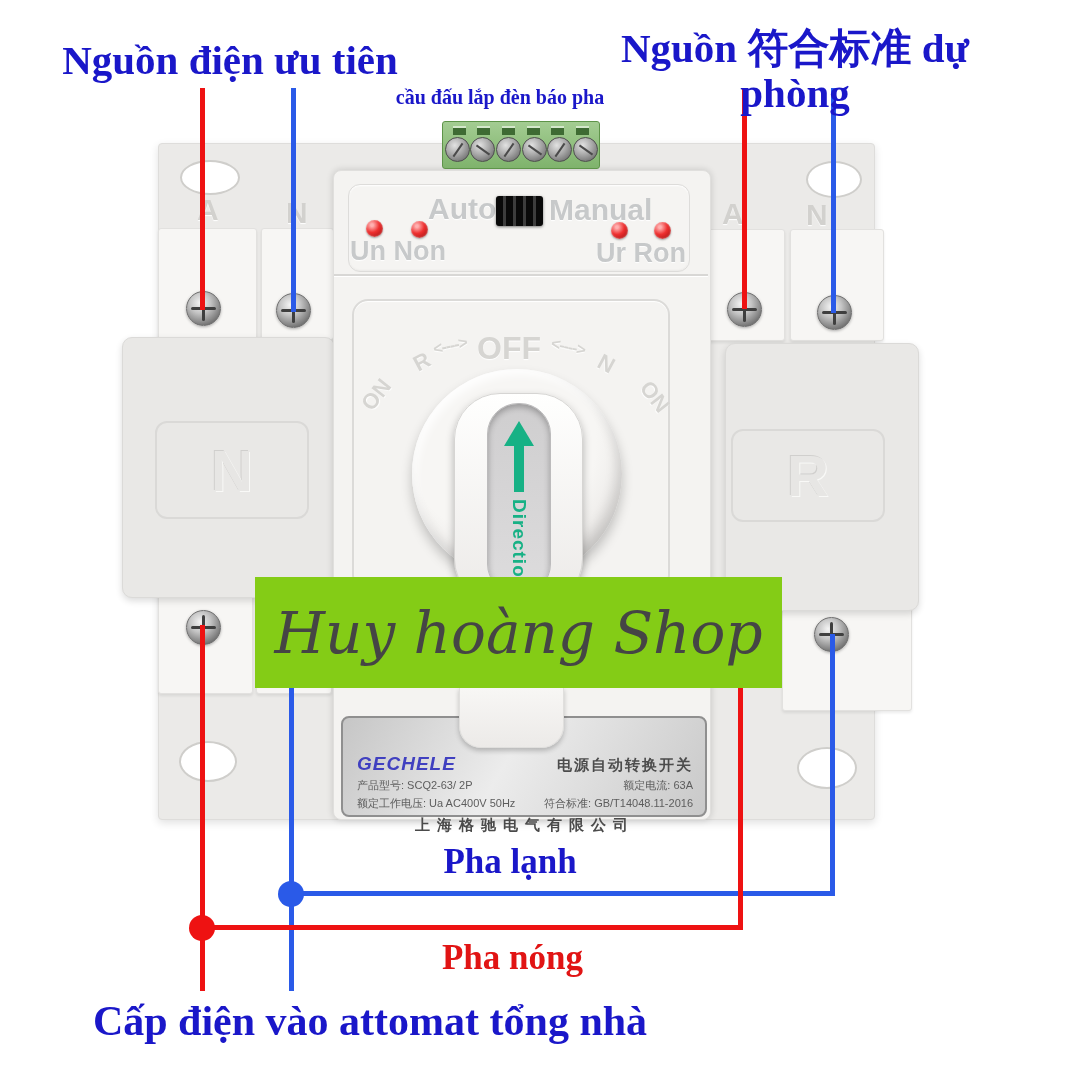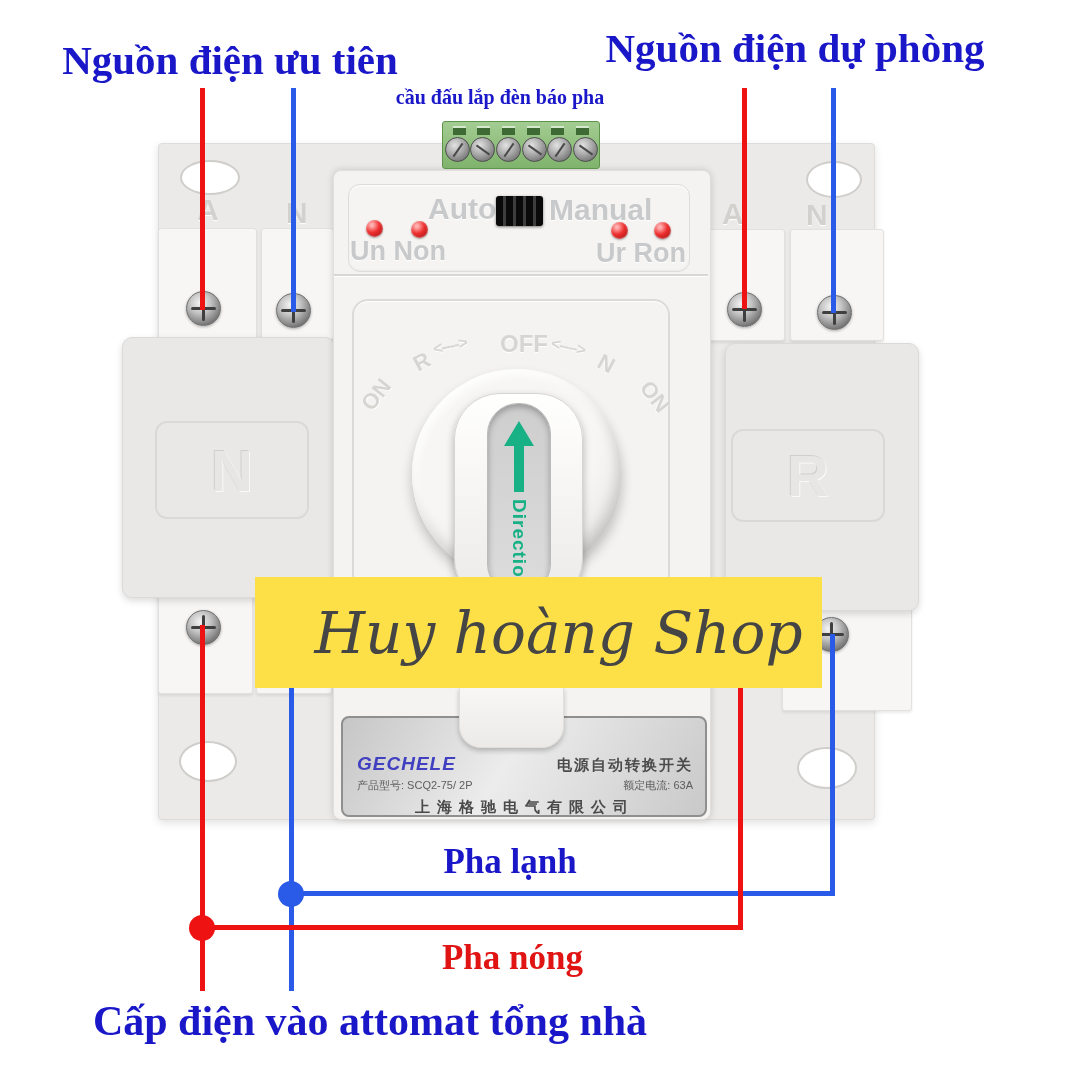--- a/index.html
+++ b/index.html
@@ -80,21 +80,21 @@
 
   
   .screw{width:33px;height:33px;border-radius:50%;
          background:radial-gradient(circle at 40% 33%,#f4f4f4,#c4c4c4 35%,#8a8a8a 65%,#545454 92%);
          border:1px solid #6f6f6f;box-shadow:0 1px 3px rgba(0,0,0,.3);}
   .screw .sh,.screw .sv{position:absolute;background:#3f3f3f;border-radius:2px;}
   .screw .sh{left:4px;top:15px;width:25px;height:3px;}
   .screw .sv{left:15px;top:4px;width:3px;height:25px;}
 
   
-  .wm{background:#fde047;display:flex;align-items:center;justify-content:center;padding-left:40px;}
+  .wm{background:#84cc16;display:flex;align-items:center;justify-content:center;}
   .wm span{font-family:"DejaVu Serif",serif;font-style:italic;font-size:58px;color:#454545;}
 
   
   .wire{position:absolute;}
   .wred{background:var(--wire-red,#ee1212);}
   .wblue{background:var(--wire-blue,#2a5ae8);}
   .dot{position:absolute;width:26px;height:26px;border-radius:50%;}
   .dred{background:var(--wire-red,#ee1212);}
   .dblue{background:var(--wire-blue,#2a5ae8);}
   .ann{position:absolute;font-family:"Liberation Serif","DejaVu Serif",serif;font-weight:bold;
@@ -146,41 +146,45 @@
   <div class="abs led" style="left:611px;top:222px;"></div>
   <div class="abs led" style="left:654px;top:222px;"></div>
   <span class="abs emboss" style="left:350px;top:236px;font-size:27px;">Un Non</span>
   <span class="abs emboss" style="left:596px;top:238px;font-size:27px;">Ur Ron</span>
   <div class="abs divider" style="left:334px;top:274px;width:374px;height:2px;"></div>
 
   <div class="abs knobplate" style="left:352px;top:299px;width:314px;height:288px;"></div>
   <span class="abs arc" style="left:360px;top:382px;transform:rotate(-52deg);">ON</span>
   <span class="abs arc" style="left:414px;top:349px;transform:rotate(-28deg);">R</span>
   <span class="abs arc" style="left:433px;top:337px;font-size:16px;transform:rotate(-12deg);letter-spacing:-1px;">&lt;----&gt;</span>
-  <span class="abs arc" style="left:500px;top:330px;font-size:24px;">OFF</span>
+  <span class="abs arc" style="left:477px;top:330px;font-size:32px;">OFF</span>
   <span class="abs arc" style="left:551px;top:338px;font-size:16px;transform:rotate(12deg);letter-spacing:-1px;">&lt;----&gt;</span>
   <span class="abs arc" style="left:598px;top:351px;transform:rotate(28deg);">N</span>
   <span class="abs arc" style="left:638px;top:384px;transform:rotate(52deg);">ON</span>
 
   <div class="abs knob" style="left:412px;top:369px;width:210px;height:210px;"></div>
   <div class="abs handle" style="left:454px;top:393px;width:127px;height:210px;"></div>
   <div class="abs slot" style="left:487px;top:403px;width:62px;height:190px;">
     <div class="tri"></div>
     <div class="shaft"></div>
     <div class="dirtext">Direction</div>
   </div>
 
   <div class="abs plabel" style="left:341px;top:716px;width:366px;height:101px;">
     <div class="prow">
       <span class="brand">GECHELE</span>
       <span class="cnTitle">电源自动转换开关</span>
     </div>
     <div class="prow spec">
-      <span>产品型号: SCQ2-75/ 2P</span>
+      <span>产品型号: SCQ2-63/ 2P</span>
       <span>额定电流: 63A</span>
+    </div>
+    <div class="prow spec">
+      <span>额定工作电压: Ua AC400V 50Hz</span>
+      <span>符合标准: GB/T14048.11-2016</span>
     </div>
     <div class="company">上海格驰电气有限公司</div>
   </div>
 
   <div class="abs tab" style="left:459px;top:687px;width:103px;height:60px;"></div>
 
   <div class="abs gterm" style="left:442px;top:121px;width:156px;height:46px;">
     <div class="gslots">
       <i class="gslot"></i>
         <i class="gslot"></i>
@@ -245,19 +249,19 @@
   <div class="wire wred" style="left:200px;top:625px;width:5px;height:366px;"></div>
   <div class="wire wblue" style="left:289px;top:688px;width:5px;height:303px;"></div>
   <div class="wire wblue" style="left:830px;top:634px;width:5px;height:262px;"></div>
   <div class="wire wblue" style="left:289px;top:891px;width:546px;height:5px;"></div>
   <div class="wire wred" style="left:738px;top:688px;width:5px;height:242px;"></div>
   <div class="wire wred" style="left:200px;top:925px;width:543px;height:5px;"></div>
   <div class="dot dred" style="left:189px;top:915px;"></div>
   <div class="dot dblue" style="left:278px;top:881px;"></div>
 
   <div class="ann" style="left:30px;top:38px;width:400px;font-size:41px;">Nguồn điện ưu tiên</div>
-  <div class="ann" style="left:570px;top:26px;width:450px;font-size:41px;">Nguồn điện dự phòng</div>
+  <div class="ann" style="left:570px;top:26px;width:450px;font-size:41px;">Nguồn 符合标准 dự phòng</div>
   <div class="ann" style="left:345px;top:86px;width:310px;font-size:20px;">cầu đấu lắp đèn báo pha</div>
   <div class="ann" style="left:375px;top:843px;width:270px;font-size:35px;">Pha lạnh</div>
   <div class="ann red" style="left:375px;top:939px;width:275px;font-size:35px;">Pha nóng</div>
   <div class="ann" style="left:30px;top:998px;width:680px;font-size:42px;">Cấp điện vào attomat tổng nhà</div>
 
 </div>
 
 </body></html>

